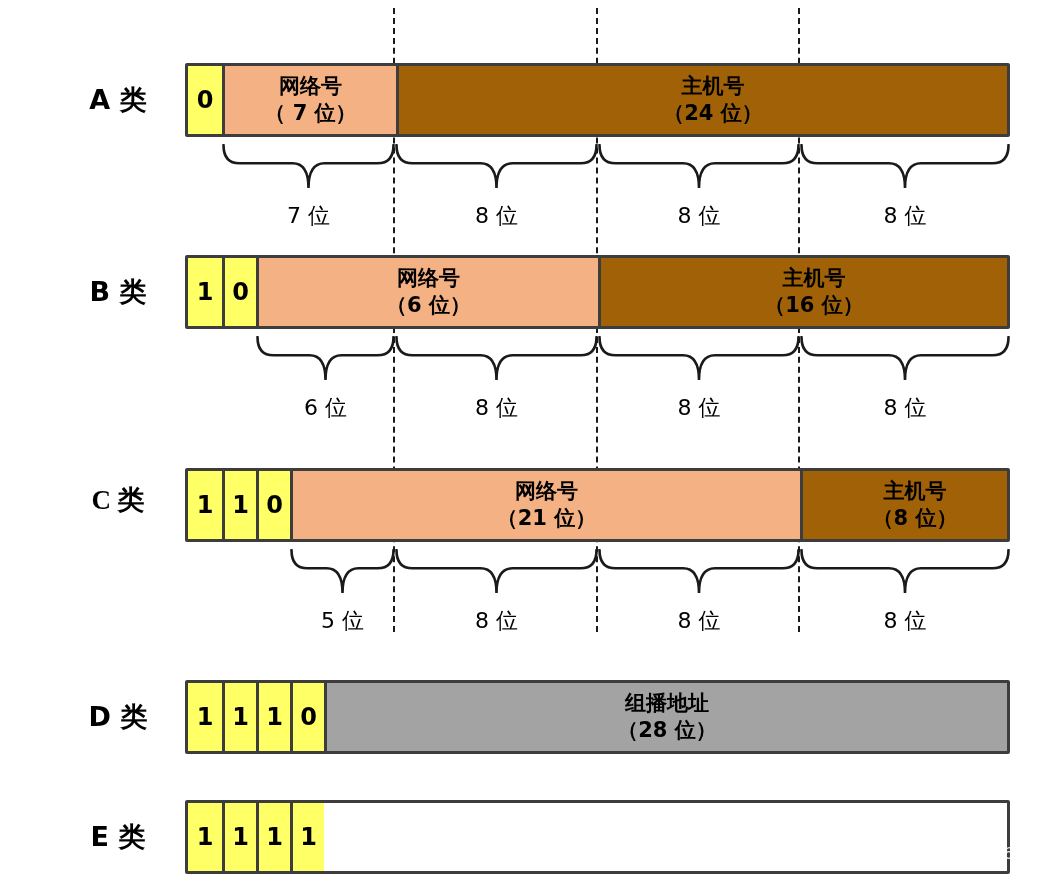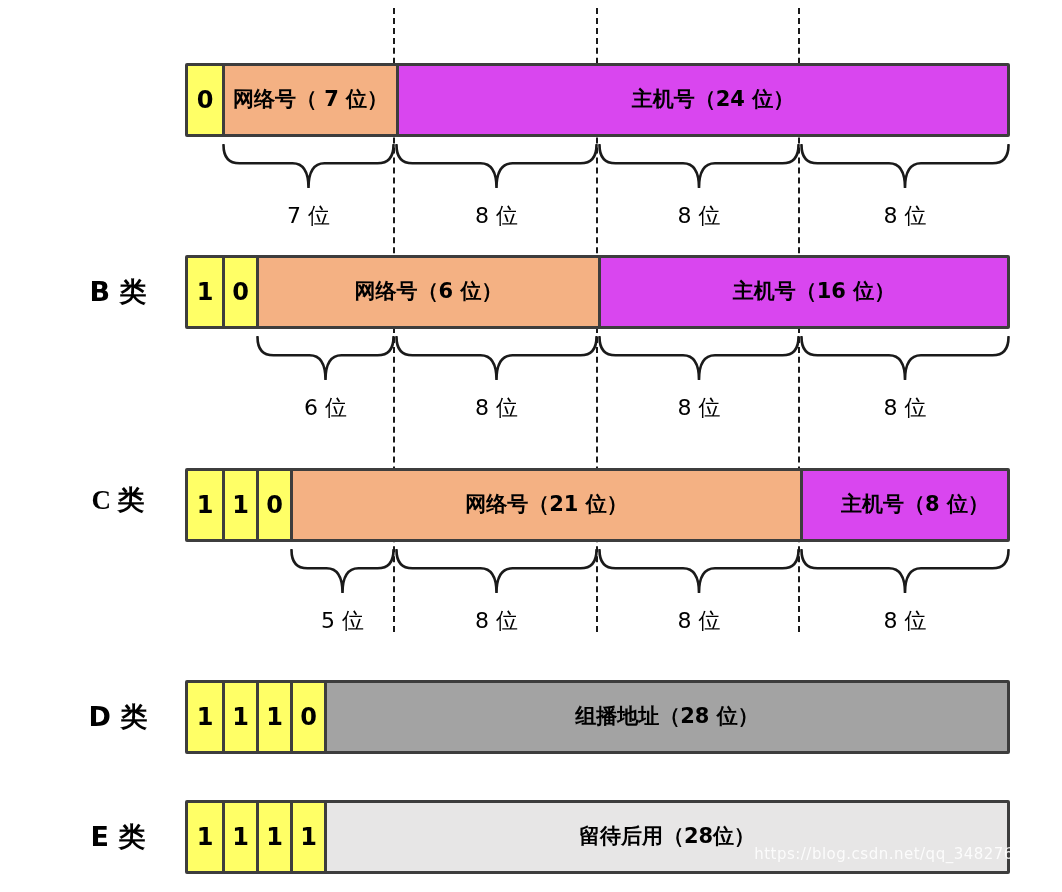--- a/index.html
+++ b/index.html
@@ -22,23 +22,23 @@
     position:absolute; left:185px; width:825px; height:74px;
     display:flex; border:3px solid #3d3d3d; box-sizing:border-box;
     background:#fff; z-index:1; border-radius:2px;
   }
   .cell {
     box-sizing:border-box; border-left:3px solid #3d3d3d;
     display:flex; align-items:center; justify-content:center;
   }
   .cell:first-child { border-left:none; }
   .bit { flex:0 0 34px; background:#FFFF66; font-weight:bold; font-size:24px; }
-  .seg { flex-direction:row; text-align:center; font-weight:bold; font-size:21px; line-height:1.3; }
+  .seg { flex-direction:column; text-align:center; font-weight:bold; font-size:21px; line-height:1.3; }
   .seg.orange { background:#F4B183; }
-  .seg.blue   { background:#d946ef;padding-left:20px; }
+  .seg.blue   { background:#a16207;padding-left:20px; }
   .seg.white  { background:#a3a3a3; }
   .seg.gray   { background:#E7E6E6; }
   .seg.fill   { flex:1 1 auto; }
   .brace { position:absolute; height:46px; z-index:1; }
   .bitcount {
     position:absolute; height:32px; display:flex; align-items:center; justify-content:center;
     font-size:22px; z-index:1; white-space:nowrap;
   }
   .watermark {
     position:absolute; left:680px; top:845px; width:330px; text-align:right;
@@ -47,20 +47,21 @@
 </style>
 </head>
 <body>
 
 <div class="canvas">
 
   <div class="vline" style="left:393px;"></div>
   <div class="vline" style="left:596px;"></div>
   <div class="vline" style="left:798px;"></div>
 
+  <div class="row-label" style="top:63px;">A 类</div>
   <div class="bar" style="top:63px;">
     <div class="cell bit">0</div>
     <div class="cell seg orange" style="flex:0 0 174px;">
       <div>网络号</div>
       <div>（ 7 位）</div>
     </div>
     <div class="cell seg blue fill">
       <div>主机号</div>
       <div>（24 位）</div>
     </div>
@@ -154,21 +155,17 @@
       <div>（28 位）</div>
     </div>
   </div>
 
   <div class="row-label" style="top:800px;">E 类</div>
   <div class="bar" style="top:800px;">
     <div class="cell bit">1</div>
     <div class="cell bit">1</div>
     <div class="cell bit">1</div>
     <div class="cell bit">1</div>
-    <div class="cell seg gray fill">
-      <div>留待后用</div>
-      <div>（28位）</div>
-    </div>
   </div>
 
   <div class="watermark">https://blog.csdn.net/qq_34827674</div>
 
 </div>
 
 </body></html>

